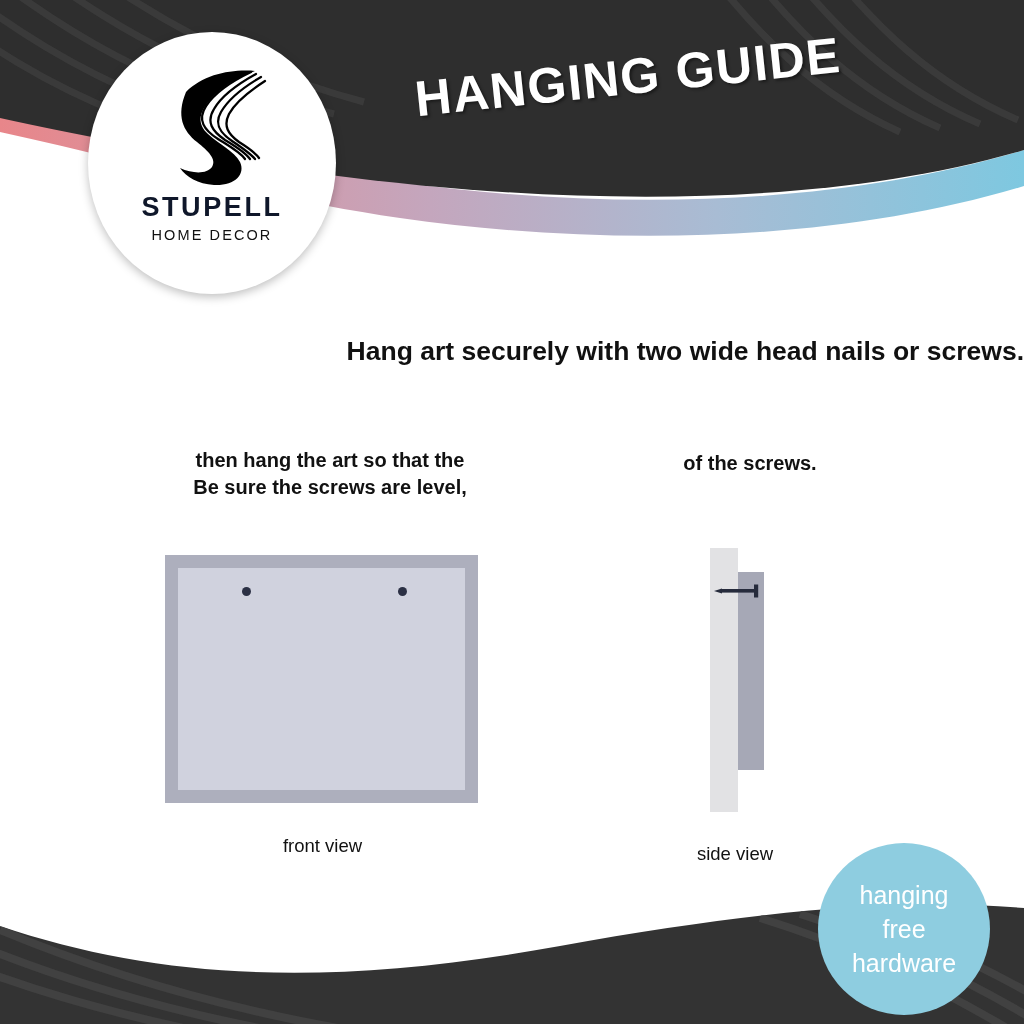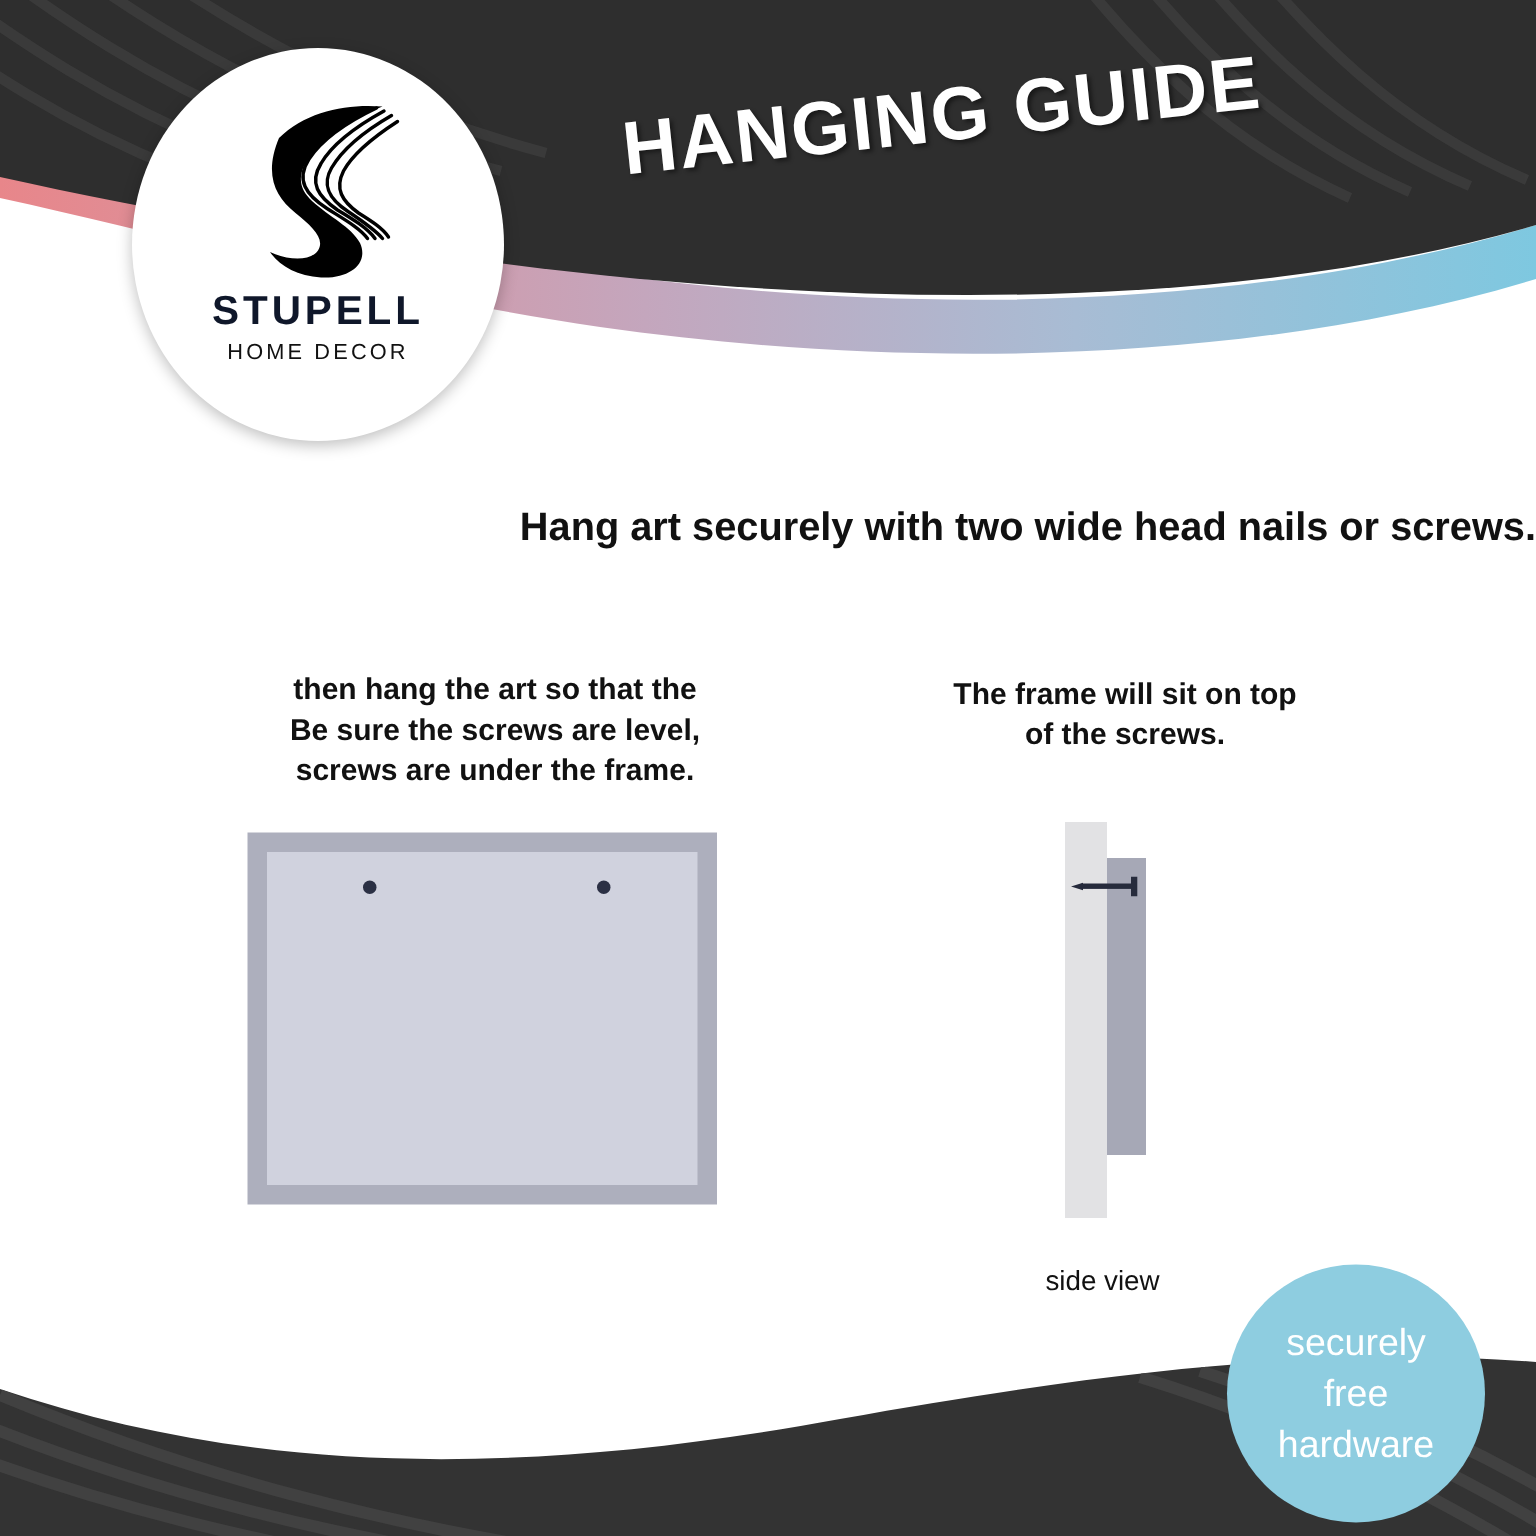--- a/index.html
+++ b/index.html
@@ -236,33 +236,32 @@
     </svg>
     <div class="logo-name">STUPELL</div>
     <div class="logo-sub">HOME DECOR</div>
   </div>
 
   <div class="lead-text">Hang art securely with two wide head nails or screws.</div>
 
   <div class="col-caption left">
     <div>then hang the art so that the</div>
     <div>Be sure the screws are level,</div>
-    <div>screws are under the frame.</div>
   </div>
 
   <div class="frame-front">
     <div class="frame-front-inner">
       <span class="screw-dot a"></span>
       <span class="screw-dot b"></span>
     </div>
   </div>
 
+  <div class="view-label left">front view</div>
 
   <div class="col-caption right">
-    <div>The frame will sit on top</div>
     <div>of the screws.</div>
   </div>
 
   <div class="side-wall"></div>
   <div class="side-frame"></div>
   <svg class="side-nail" width="54" height="22" viewBox="0 0 54 22">
     <path d="M2,11 L10,8.5 L10,13.5 Z" fill="#262b3c"></path>
     <rect x="9" y="9" width="36" height="3.6" fill="#262b3c"></rect>
     <rect x="42" y="4.5" width="4.2" height="13" fill="#262b3c"></rect>
   </svg>
@@ -280,18 +279,18 @@
       <path d="M-60,70 C60,120 190,150 330,170"></path>
       <path d="M-30,58 C95,110 225,142 365,162"></path>
       <path d="M0,46 C130,100 260,134 400,154"></path>
       <path d="M760,34 C850,62 930,98 1010,146"></path>
       <path d="M800,30 C888,58 966,94 1044,142"></path>
       <path d="M840,26 C926,54 1002,90 1078,138"></path>
     </g>
   </svg>
 
   <div class="hw-badge">
-    <div>securely</div>
+    <div>hanging</div>
     <div>free</div>
     <div>hardware</div>
   </div>
 
 </div>
 
 </body></html>

